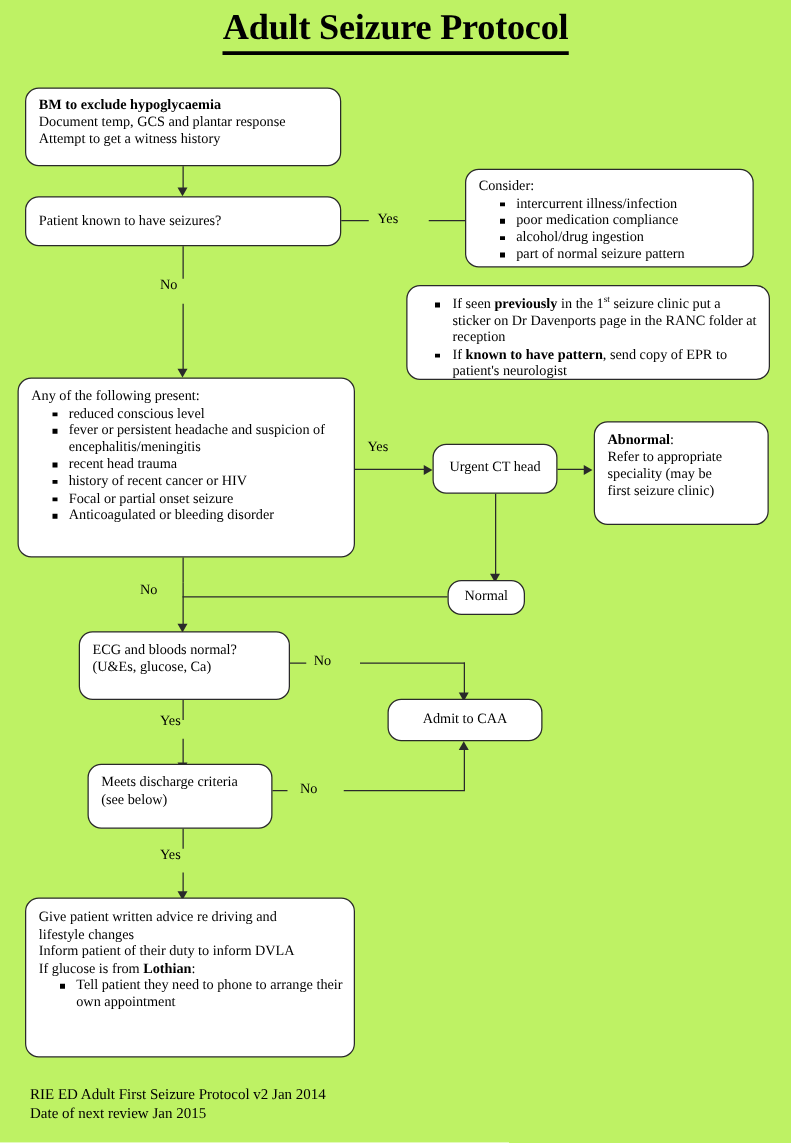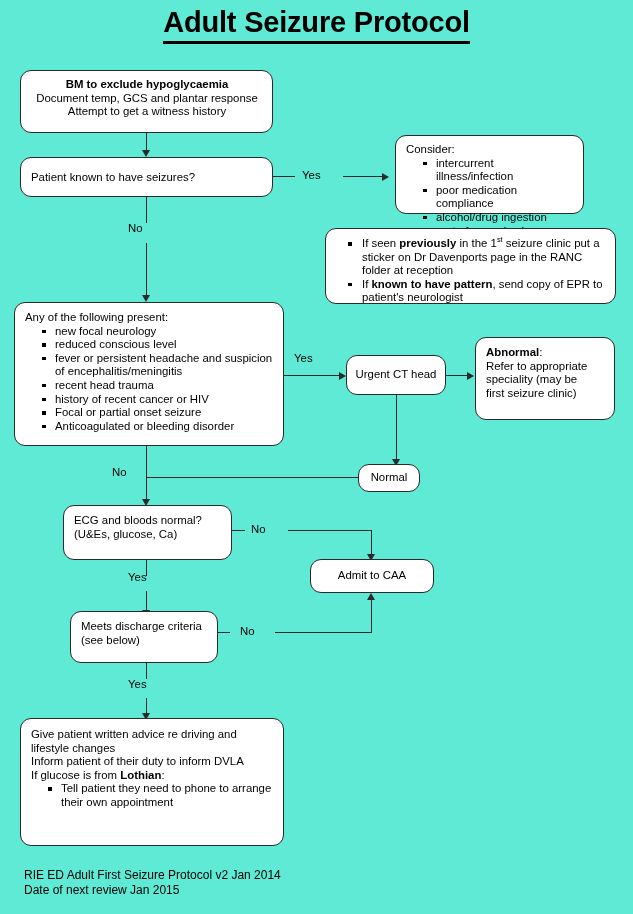--- a/index.html
+++ b/index.html
@@ -9,21 +9,22 @@
   }
   body {
     font-family: "Liberation Sans", sans-serif;
     color: #000000;
   }
   #page {
     position: relative;
     width: 633px;
     height: 914px;
     overflow: hidden;
-    background: #5eead4;
+    background: #bef264;
+    font-family: Liberation Serif, serif;
   }
   #title {
     position: absolute;
     left: 0;
     top: 6px;
     width: 633px;
     text-align: center;
     font-size: 29px;
     font-weight: bold;
     letter-spacing: -0.2px;
@@ -127,21 +128,21 @@
     line-height: 14.5px;
   }
 </style>
 </head>
 <body>
 
 <div id="page">
 
   <div id="title"><span class="t">Adult Seizure Protocol</span></div>
 
-  <div class="box" style="left:20px; top:70px; width:253px; height:63px;text-align:center;">
+  <div class="box" style="left:20px; top:70px; width:253px; height:63px;">
     <div class="hd">BM to exclude hypoglycaemia</div>
     <div>Document temp, GCS and plantar response</div>
     <div>Attempt to get a witness history</div>
   </div>
 
   <div class="ln lnv" style="left:146px; top:133px; height:19px;"></div>
   <div class="arrow down" style="left:142px; top:150px;"></div>
 
   <div class="box" style="left:20px; top:157px; width:253px; height:40px;">
     <div style="padding-top:6px;">Patient known to have seizures?</div>
@@ -150,41 +151,40 @@
   <div class="ln lnh" style="left:273px; top:176px; width:22px;"></div>
   <div class="lbl" style="left:302px; top:169px;">Yes</div>
   <div class="ln lnh" style="left:343px; top:176px; width:41px;"></div>
   <div class="arrow right" style="left:382px; top:172.5px;"></div>
 
   <div class="ln lnv" style="left:146px; top:197px; height:26px;"></div>
   <div class="lbl" style="left:128px; top:222px;">No</div>
   <div class="ln lnv" style="left:146px; top:243px; height:54px;"></div>
   <div class="arrow down" style="left:142px; top:295px;"></div>
 
-  <div class="box" style="left:395px; top:135px; width:189px; height:79px;">
+  <div class="box" style="left:372px; top:135px; width:231px; height:79px;">
     <div>Consider:</div>
     <ul>
       <li>intercurrent illness/infection</li>
       <li>poor medication compliance</li>
       <li>alcohol/drug ingestion</li>
       <li>part of normal seizure pattern</li>
     </ul>
   </div>
 
   <div class="box" style="left:325px; top:228px; width:291px; height:76px; padding-top:8px;">
     <ul class="tight">
       <li><span>If seen </span><b>previously</b><span> in the 1</span><sup>st</sup><span> seizure clinic put a sticker on Dr Davenports page in the RANC folder at reception</span></li>
       <li><span>If </span><b>known to have pattern</b><span>, send copy of EPR to patient's neurologist</span></li>
     </ul>
   </div>
 
   <div class="box" style="left:14px; top:302px; width:270px; height:144px; padding-top:8px;">
     <div>Any of the following present:</div>
     <ul>
-      <li>new focal neurology</li>
       <li>reduced conscious level</li>
       <li>fever or persistent headache and suspicion of encephalitis/meningitis</li>
       <li>recent head trauma</li>
       <li>history of recent cancer or HIV</li>
       <li>Focal or partial onset seizure</li>
       <li>Anticoagulated or bleeding disorder</li>
     </ul>
   </div>
 
   <div class="ln lnh" style="left:284px; top:375px; width:16px;"></div>

